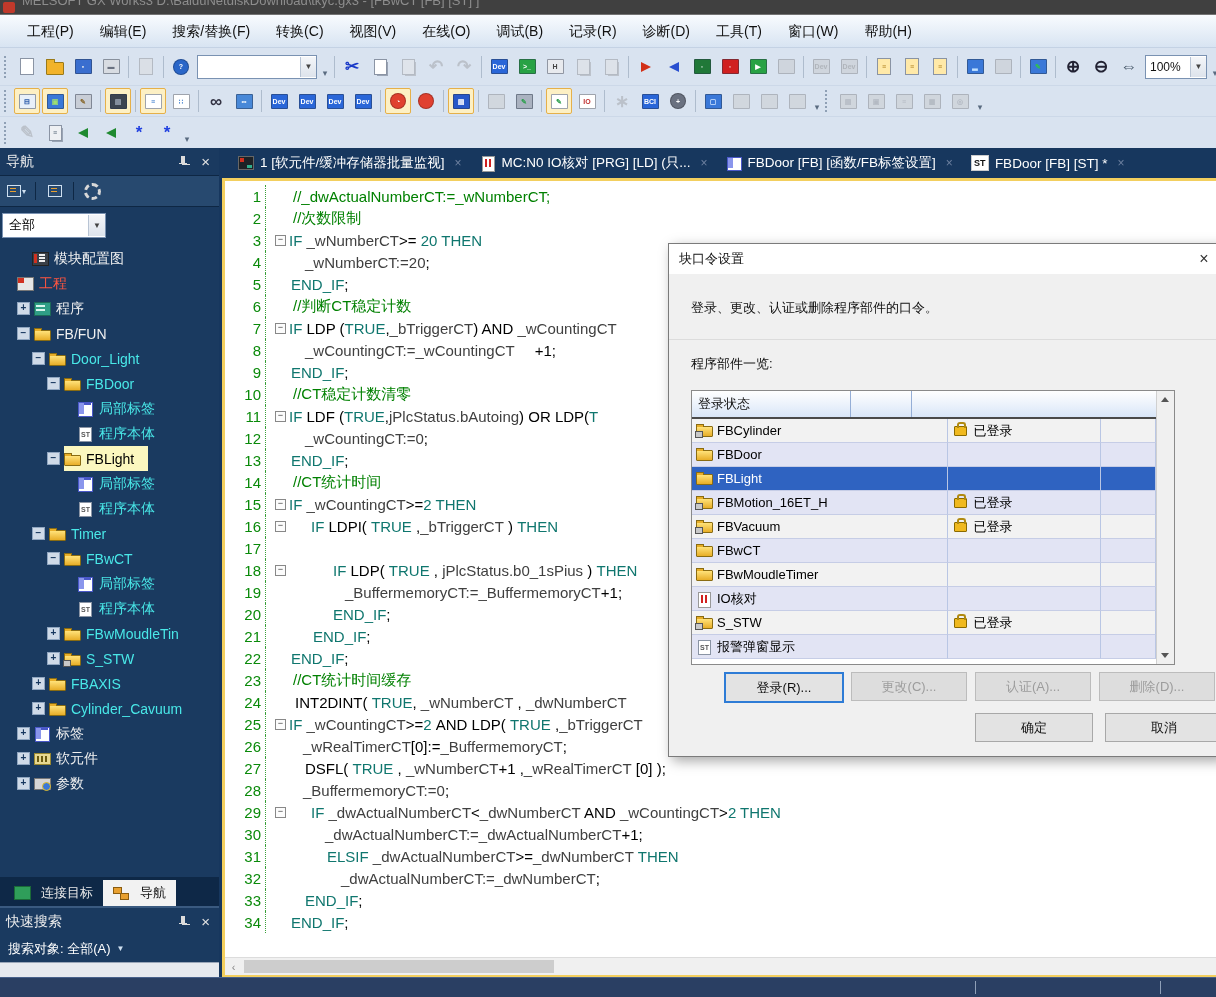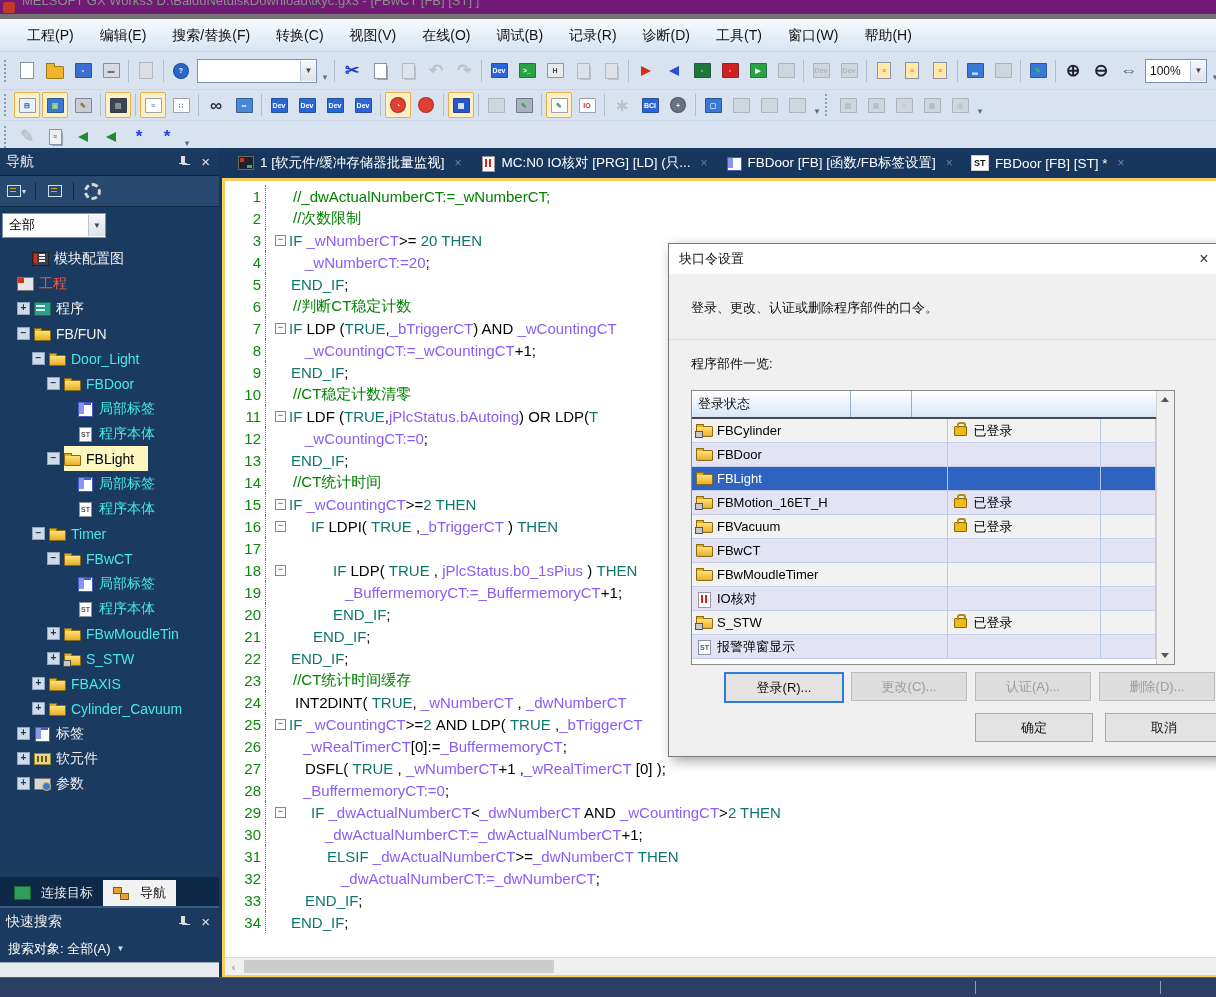--- a/index.html
+++ b/index.html
@@ -1,19 +1,19 @@
 <!DOCTYPE html>
 <html><head>
 <meta charset="utf-8">
 <style>
   html,body{margin:0;padding:0}
   body{width:1216px;height:997px;position:relative;overflow:hidden;background:#d9e3f0;
        font-family:"Liberation Sans",sans-serif;-webkit-font-smoothing:antialiased}
   
-  #titlebar{height:14px;background:#701a75;position:relative;overflow:hidden;border-bottom:5px solid #737373}
+  #titlebar{height:14px;background:#404040;position:relative;overflow:hidden;border-bottom:1px solid #737373}
   #titlebar .tico{position:absolute;left:3px;top:2px;width:12px;height:11px;background:#c0392b;border-radius:2px}
   #titlebar .ttext{position:absolute;left:22px;top:-7px;font-size:13px;color:#8d8d8d;white-space:nowrap}
   
   #menubar{height:32px;display:flex;align-items:center;background:linear-gradient(#f8fbfe,#d8e4f2);
            border-bottom:1px solid #c4d2e4;padding-left:14px}
   .menu-item{padding:0 13px;font-size:14px;color:#111;line-height:30px;white-space:nowrap}
   
   .tbrow{display:flex;align-items:center;background:#d9e3f0;padding-left:2px}
   #tb1{height:37px;border-bottom:1px solid #ccd8e8}
   #tb2{height:30px;border-bottom:1px solid #ccd8e8}
@@ -134,21 +134,21 @@
   .dt-st{background:#fff;color:#111;font-size:9px;font-weight:bold;display:flex;align-items:center;justify-content:center;border:1px solid #ccc}
   #docframe{flex:1;margin-left:3px;border:3px solid #f3cf5e;border-right:none;background:#fff;position:relative;overflow:hidden}
   #code{position:absolute;top:4px;left:0;right:0;bottom:17px;overflow:hidden}
   .cl{height:22px;display:flex;align-items:center;font-size:15px;white-space:pre}
   .lnum{width:36px;text-align:right;color:#0a8a0a;flex:none}
   .gsep{width:6px;border-left:1px dotted #3aa03a;height:22px;margin-left:4px;flex:none}
   .foldc{width:17px;flex:none;display:flex;align-items:center;justify-content:center}
   .foldb{width:9px;height:9px;border:1px solid #888;background:#fcfcfc;color:#333;
          font-size:9px;line-height:7px;text-align:center}
   .ctext{display:flex;align-items:center}
-  .cm{color:#008000}.kw{color:#0f766e}.id{color:#8b5cf6}.pl{color:#000}
+  .cm{color:#008000}.kw{color:#0f766e}.id{color:#404040}.pl{color:#000}
   #hscroll{position:absolute;left:0;right:0;bottom:0;height:17px;background:#f0f0f0;
          border-top:1px solid #dcdcdc;display:flex;align-items:center}
   .harrow{width:17px;text-align:center;color:#888;font-size:11px}
   .hthumb{height:13px;background:#cdcdcd;width:310px;margin-left:2px}
   
   #dialog{position:absolute;left:668px;top:243px;width:552px;height:512px;background:#f0f0f0;
          border:1px solid #7b7b7b;box-shadow:4px 4px 12px rgba(0,0,0,.35);font-size:13px}
   .dlg-title{height:30px;background:#fff;display:flex;align-items:center;padding-left:10px;color:#111}
   .dlg-close{position:absolute;right:2px;top:0;width:30px;height:30px;display:flex;align-items:center;
          justify-content:center;font-size:16px;color:#333}
@@ -860,21 +860,21 @@
     </div>
   <div id="docframe">
     <div id="code">
         <div class="cl"><span class="lnum">1</span><span class="gsep"></span><span class="foldc"></span><span class="ctext" style="padding-left: 4px;"><span class="cm">//_dwActualNumberCT:=_wNumberCT;</span></span></div>
         <div class="cl"><span class="lnum">2</span><span class="gsep"></span><span class="foldc"></span><span class="ctext" style="padding-left: 4px; align-items: flex-end;"><span class="cm">//次数限制</span></span></div>
         <div class="cl"><span class="lnum">3</span><span class="gsep"></span><span class="foldc"><span class="foldb">−</span></span><span class="ctext" style="padding-left: 0px;"><span class="kw">IF </span><span class="id">_wNumberCT</span><span class="pl">&gt;= </span><span class="kw">20 THEN</span></span></div>
         <div class="cl"><span class="lnum">4</span><span class="gsep"></span><span class="foldc"></span><span class="ctext" style="padding-left: 16px;"><span class="id">_wNumberCT:=20</span><span class="pl">;</span></span></div>
         <div class="cl"><span class="lnum">5</span><span class="gsep"></span><span class="foldc"></span><span class="ctext" style="padding-left: 2px;"><span class="kw">END_IF</span><span class="pl">;</span></span></div>
         <div class="cl"><span class="lnum">6</span><span class="gsep"></span><span class="foldc"></span><span class="ctext" style="padding-left: 4px;"><span class="cm">//判断CT稳定计数</span></span></div>
         <div class="cl"><span class="lnum">7</span><span class="gsep"></span><span class="foldc"><span class="foldb">−</span></span><span class="ctext" style="padding-left: 0px;"><span class="kw">IF </span><span class="pl">LDP (</span><span class="kw">TRUE</span><span class="pl">,</span><span class="id">_bTriggerCT</span><span class="pl">) AND </span><span class="id">_wCountingCT</span></span></div>
-        <div class="cl"><span class="lnum">8</span><span class="gsep"></span><span class="foldc"></span><span class="ctext" style="padding-left: 16px;"><span class="id">_wCountingCT:=_wCountingCT</span><span class="pl">+1;</span></span></div>
+        <div class="cl"><span class="lnum">8</span><span class="gsep"></span><span class="foldc"></span><span class="ctext" style="padding-left: 16px; gap: 20px;"><span class="id">_wCountingCT:=_wCountingCT</span><span class="pl">+1;</span></span></div>
         <div class="cl"><span class="lnum">9</span><span class="gsep"></span><span class="foldc"></span><span class="ctext" style="padding-left: 2px;"><span class="kw">END_IF</span><span class="pl">;</span></span></div>
         <div class="cl"><span class="lnum">10</span><span class="gsep"></span><span class="foldc"></span><span class="ctext" style="padding-left: 4px;"><span class="cm">//CT稳定计数清零</span></span></div>
         <div class="cl"><span class="lnum">11</span><span class="gsep"></span><span class="foldc"><span class="foldb">−</span></span><span class="ctext" style="padding-left: 0px;"><span class="kw">IF </span><span class="pl">LDF (</span><span class="kw">TRUE</span><span class="pl">,</span><span class="id">jPlcStatus.bAutoing</span><span class="pl">) OR LDP(</span><span class="kw">T</span></span></div>
         <div class="cl"><span class="lnum">12</span><span class="gsep"></span><span class="foldc"></span><span class="ctext" style="padding-left: 16px;"><span class="id">_wCountingCT:=0</span><span class="pl">;</span></span></div>
         <div class="cl"><span class="lnum">13</span><span class="gsep"></span><span class="foldc"></span><span class="ctext" style="padding-left: 2px;"><span class="kw">END_IF</span><span class="pl">;</span></span></div>
         <div class="cl"><span class="lnum">14</span><span class="gsep"></span><span class="foldc"></span><span class="ctext" style="padding-left: 4px;"><span class="cm">//CT统计时间</span></span></div>
         <div class="cl"><span class="lnum">15</span><span class="gsep"></span><span class="foldc"><span class="foldb">−</span></span><span class="ctext" style="padding-left: 0px;"><span class="kw">IF </span><span class="id">_wCountingCT</span><span class="pl">&gt;=</span><span class="kw">2 THEN</span></span></div>
         <div class="cl"><span class="lnum">16</span><span class="gsep"></span><span class="foldc"><span class="foldb">−</span></span><span class="ctext" style="padding-left: 22px;"><span class="kw">IF </span><span class="pl">LDPI( </span><span class="kw">TRUE</span><span class="pl"> ,</span><span class="id">_bTriggerCT</span><span class="pl"> ) </span><span class="kw">THEN</span></span></div>
         <div class="cl"><span class="lnum">17</span><span class="gsep"></span><span class="foldc"></span><span class="ctext" style="padding-left: 22px;"></span></div>
         <div class="cl"><span class="lnum">18</span><span class="gsep"></span><span class="foldc"><span class="foldb">−</span></span><span class="ctext" style="padding-left: 44px;"><span class="kw">IF </span><span class="pl">LDP( </span><span class="kw">TRUE</span><span class="pl"> , </span><span class="id">jPlcStatus.b0_1sPius</span><span class="pl"> ) </span><span class="kw">THEN</span></span></div>

